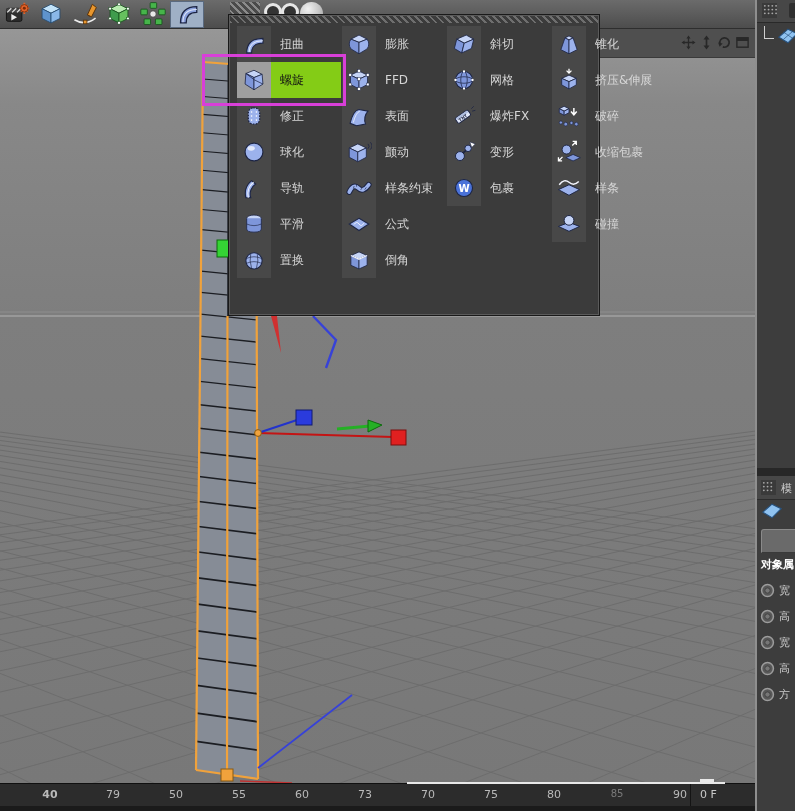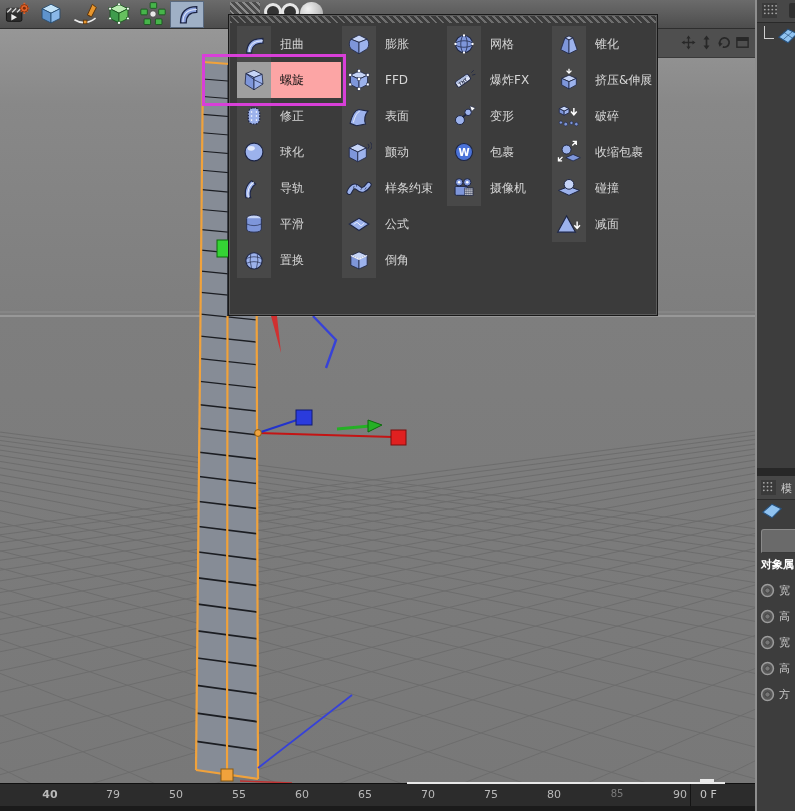--- a/index.html
+++ b/index.html
@@ -18,29 +18,29 @@
   .tb-ring{position:absolute;top:3px;width:12px;height:12px;border:3.5px solid #e6e6e6;border-radius:50%;background:#333;}
   .tb-sphere{position:absolute;left:72px;top:2px;width:23px;height:23px;border-radius:50%;
              background:radial-gradient(circle at 35% 30%,#f2f2f2,#9a9a9a);}
   
   #scene{position:absolute;left:0;top:28px;z-index:1;}
   #vp-navbar{position:absolute;left:560px;top:28px;width:195px;height:30px;z-index:3;
              background:#4f4f4f;border-bottom:1px solid #3a3a3a;
              display:flex;align-items:center;justify-content:flex-end;gap:3px;padding-right:5px;box-sizing:border-box;}
   .nav-ico{width:15px;height:15px;display:flex;align-items:center;justify-content:center;}
   
-  #menu{position:absolute;left:228px;top:14px;width:430px;height:302px;z-index:10;
+  #menu{position:absolute;left:228px;top:14px;width:372px;height:302px;z-index:10;
         background:#3b3b3b;border:1px solid #191919;box-shadow:inset 0 0 0 1px #5a5a5a;box-sizing:border-box;}
   #menu .tear{position:absolute;left:1px;top:1px;right:1px;height:7px;
         background:repeating-linear-gradient(45deg,#6e6e6e 0 2px,#3b3b3b 2px 5px);}
   .menu-col{position:absolute;top:11px;width:104px;}
   .mi{display:flex;align-items:center;height:36px;cursor:default;}
   .mi .icell{width:34px;height:36px;display:flex;align-items:center;justify-content:center;background:#484848;}
   .mi .mlabel{padding-left:9px;font-size:12px;color:#d6d6d6;white-space:nowrap;}
-  .mi.hl{background:#fca5a5;}
+  .mi.hl{background:#84cc16;}
   .mi.hl .icell{background:#9f9f9f;}
   .mi.hl .mlabel{color:#141414;}
   #annotation{position:absolute;left:202px;top:54px;width:138px;height:46px;z-index:12;
               border:3px solid #d83fd8;}
   
   #timeline{position:absolute;left:0;top:783px;width:795px;height:23px;z-index:5;
             background:#2c2c2c;border-top:1px solid #101010;}
   .tick{position:absolute;top:4px;width:30px;margin-left:-15px;text-align:center;
         font-size:11px;color:#b9b9b9;}
   .tick.dim{opacity:.55;font-size:10px;}
@@ -459,20 +459,34 @@
               <path d="M6,10.5 L16,15 L26,10.5" fill="none" stroke="#eef2fe" stroke-width="1.6"></path>
             </svg>
           </span>
           <span class="mlabel">倒角</span>
         </div>
       </div>
       <div class="menu-col" style="left: 218px;">
         <div class="mi">
           <span class="icell">
             <svg viewBox="0 0 32 32" width="26" height="26">
+              <g transform="translate(4,0) skewX(-14)">
+                <g>
+                  <polygon points="16,5 26.5,10 16,15 5.5,10" fill="#c6d4f6" stroke="#1d2544"></polygon>
+                  <polygon points="5.5,10 16,15 16,27 5.5,21.5" fill="#7e96da" stroke="#1d2544"></polygon>
+                  <polygon points="26.5,10 16,15 16,27 26.5,21.5" fill="#9cb2ec" stroke="#1d2544"></polygon>
+                </g>
+              </g>
+            </svg>
+          </span>
+          <span class="mlabel">斜切</span>
+        </div>
+        <div class="mi">
+          <span class="icell">
+            <svg viewBox="0 0 32 32" width="26" height="26">
               <circle cx="16" cy="16" r="10.5" fill="#7e96da" stroke="#1d2544" stroke-width="1.3"></circle>
               <ellipse cx="16" cy="16" rx="10.5" ry="4" fill="none" stroke="#1d2544" stroke-width="0.9"></ellipse>
               <ellipse cx="16" cy="16" rx="4" ry="10.5" fill="none" stroke="#1d2544" stroke-width="0.9"></ellipse>
               <circle cx="16" cy="5.5" r="1.4" fill="#fff"></circle>
               <circle cx="16" cy="26.5" r="1.4" fill="#fff"></circle>
               <circle cx="5.5" cy="16" r="1.4" fill="#fff"></circle>
               <circle cx="26.5" cy="16" r="1.4" fill="#fff"></circle>
             </svg>
           </span>
           <span class="mlabel">网格</span>
@@ -502,34 +516,20 @@
           <span class="mlabel">变形</span>
         </div>
         <div class="mi">
           <span class="icell">
             <svg viewBox="0 0 32 32" width="26" height="26">
               <circle cx="16" cy="16" r="10.5" fill="#4a72d8" stroke="#1d2544" stroke-width="1.4"></circle>
               <text x="16" y="20.5" text-anchor="middle" font-size="12.5" font-weight="bold" fill="#fff" font-family="DejaVu Sans, sans-serif">W</text>
             </svg>
           </span>
           <span class="mlabel">包裹</span>
-        </div>
-        <div class="mi">
-          <span class="icell">
-            <svg viewBox="0 0 32 32" width="26" height="26">
-              <circle cx="10" cy="9" r="4.5" fill="#7e96da" stroke="#1d2544" stroke-width="1.2"></circle>
-              <circle cx="20" cy="9" r="4.5" fill="#7e96da" stroke="#1d2544" stroke-width="1.2"></circle>
-              <circle cx="10" cy="9" r="1.6" fill="#fff"></circle>
-              <circle cx="20" cy="9" r="1.6" fill="#fff"></circle>
-              <rect x="5" y="14" width="15" height="11" rx="1.5" fill="#7e96da" stroke="#1d2544" stroke-width="1.2"></rect>
-              <rect x="17" y="16" width="10" height="9" fill="#fff" stroke="#1d2544" stroke-width="1"></rect>
-              <path d="M19.5,16 v9 M22,16 v9 M24.5,16 v9 M17,18.3 h10 M17,20.6 h10 M17,22.9 h10" stroke="#1d2544" stroke-width="0.7"></path>
-            </svg>
-          </span>
-          <span class="mlabel">摄像机</span>
         </div>
       </div>
       <div class="menu-col" style="left: 323px;">
         <div class="mi">
           <span class="icell">
             <svg viewBox="0 0 32 32" width="26" height="26">
               <polygon points="16,6 21,8.5 16,11 11,8.5" fill="#c6d4f6" stroke="#1d2544"></polygon>
               <path d="M11,8.5 L6,23 L16,28 L16,11 Z" fill="#7e96da" stroke="#1d2544"></path>
               <path d="M21,8.5 L26,23 L16,28 L16,11 Z" fill="#9cb2ec" stroke="#1d2544"></path>
             </svg>
@@ -571,52 +571,52 @@
               <polygon points="21,19 30,23 21,27 12,23" fill="#7e96da" stroke="#1d2544" stroke-width="1"></polygon>
               <path d="M3,27 l5,-5 M3,22.5 v4.5 h4.5" fill="none" stroke="#fff" stroke-width="1.6"></path>
               <path d="M25,3 l-5,5 M25,7.5 v-4.5 h-4.5" fill="none" stroke="#fff" stroke-width="1.6"></path>
             </svg>
           </span>
           <span class="mlabel">收缩包裹</span>
         </div>
         <div class="mi">
           <span class="icell">
             <svg viewBox="0 0 32 32" width="26" height="26">
+              <polygon points="16,12 29,18 16,25 3,18" fill="#9cb2ec" stroke="#1d2544" stroke-width="1.2"></polygon>
+              <path d="M4,12 Q10,4 16,9 Q22,14 28,8" fill="none" stroke="#f4f6ff" stroke-width="1.8"></path>
+            </svg>
+          </span>
+          <span class="mlabel">样条</span>
+        </div>
+        <div class="mi">
+          <span class="icell">
+            <svg viewBox="0 0 32 32" width="26" height="26">
               <polygon points="16,14 29,19 16,25 3,19" fill="#9cb2ec" stroke="#1d2544" stroke-width="1.2"></polygon>
               <circle cx="16" cy="11.5" r="6" fill="#c6d4f6" stroke="#1d2544" stroke-width="1.2"></circle>
             </svg>
           </span>
           <span class="mlabel">碰撞</span>
-        </div>
-        <div class="mi">
-          <span class="icell">
-            <svg viewBox="0 0 32 32" width="26" height="26">
-              <polygon points="13,6 24,26 2,26" fill="#9cb2ec" stroke="#1d2544" stroke-width="1.3"></polygon>
-              <path d="M26,13 v8 M22.5,17.5 l3.5,4 3.5,-4" fill="none" stroke="#fff" stroke-width="1.8"></path>
-            </svg>
-          </span>
-          <span class="mlabel">减面</span>
         </div>
       </div>
     </div>
 
   <div id="annotation" style="border-color: rgb(216, 63, 216);"></div>
 
   <div id="timeline">
     <div id="tl-divider"></div>
     <div id="frame-field">0 F</div>
     <div id="frame-stepper">▲<br>▼</div>
     <div id="tl-slider-line"></div>
     <div id="tl-slider-handle"></div>
   <span class="tick" style="left: 50px; font-weight: bold;">40</span>
       <span class="tick" style="left: 113px;">79</span>
       <span class="tick" style="left: 176px;">50</span>
       <span class="tick" style="left: 239px;">55</span>
       <span class="tick" style="left: 302px;">60</span>
-      <span class="tick" style="left: 365px;">65</span>
+      <span class="tick" style="left: 365px;">73</span>
       <span class="tick" style="left: 428px;">70</span>
       <span class="tick" style="left: 491px;">75</span>
       <span class="tick" style="left: 554px;">80</span>
       <span class="tick dim" style="left: 617px;">85</span>
       <span class="tick" style="left: 680px;">90</span>
     </div>
   <div id="bottom-strip"></div>
 
   <div id="right-panel">
     <div id="rp-topbar">

